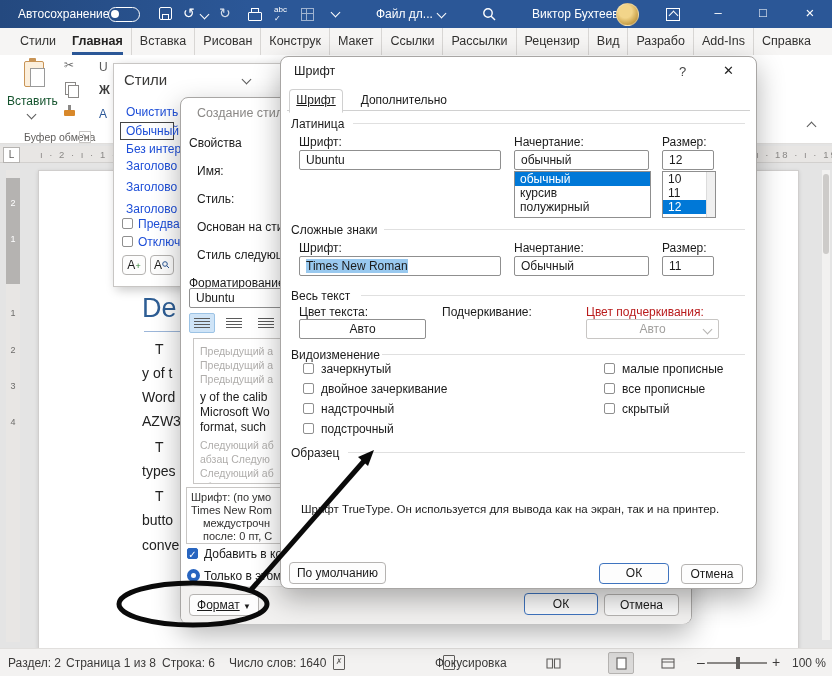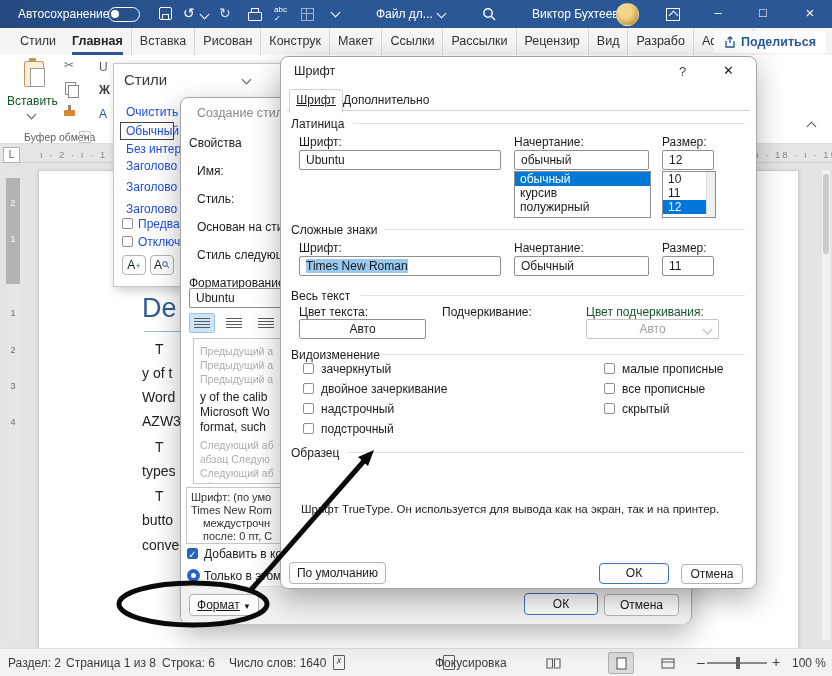--- a/index.html
+++ b/index.html
@@ -61,21 +61,21 @@
   .cb{width:11px;height:11px;border:1px solid #8f8f8f;border-radius:2px;background:#fff;box-sizing:border-box;}
   .cb.on{background:#2865c0;border-color:#2865c0;color:#fff;font-size:10px;line-height:11px;text-align:center;}
   .radio{width:13px;height:13px;border:4px solid #2865c0;border-radius:50%;background:#fff;box-sizing:border-box;}
   .btn{background:#fdfdfd;border:1px solid #b5b3b1;border-radius:4px;font-size:12px;color:#1b1b1b;text-align:center;box-sizing:border-box;}
   .btn.default{border:1px solid #3f74bf;}
   .field{border:1px solid #8f8f8f;border-radius:2px;background:#fff;font-size:12px;box-sizing:border-box;}
   .field .chev{position:absolute;right:7px;top:6px;}
   .grp{font-size:12px;color:#1b1b1b;white-space:nowrap;}
   .gline{height:1px;background:#e0e0e0;}
   .lbl{font-size:12px;color:#1b1b1b;white-space:nowrap;}
-  .lbl.dis{color:#14532d;}
+  .lbl.dis{color:#b91c1c;}
   .listbox{border:1px solid #8f8f8f;background:#fff;overflow:hidden;}
   .li{font-size:12px;padding:0 5px;height:14px;line-height:14px;white-space:nowrap;}
   .li.sel{background:#0078d7;color:#fff;}
   .alignbtn{width:26px;height:20px;border:1px solid transparent;border-radius:2px;box-sizing:border-box;}
   .alignbtn.on{background:#cfe4f7;border-color:#9cc3e5;}
   .alines{margin:4px;height:10px;background:repeating-linear-gradient(#5a5a5a 0 1px,transparent 1px 3px);}
   .pvgray{font-size:10.5px;color:#b0aeac;line-height:14px;white-space:nowrap;}
   .pvdark{font-size:12px;color:#1b1b1b;line-height:15px;white-space:nowrap;}
   .dsc{font-size:11px;color:#323130;line-height:13px;white-space:nowrap;}
   .uline{height:1px;border-bottom:1.2px solid #3c3c3c;}
@@ -129,27 +129,20 @@
     <span class="rtab sep">Рисован</span>
     <span class="rtab sep">Конструк</span>
     <span class="rtab sep">Макет</span>
     <span class="rtab sep">Ссылки</span>
     <span class="rtab sep">Рассылки</span>
     <span class="rtab sep">Рецензир</span>
     <span class="rtab sep">Вид</span>
     <span class="rtab sep">Разрабо</span>
     <span class="rtab sep">Add-Ins</span>
     <span class="rtab sep">Справка</span>
-    <span class="sharebtn">
-      <svg width="12" height="12" viewBox="0 0 12 12">
-          <path d="M2 5v6h8V5" fill="none" stroke="#2b5797" stroke-width="1.3"></path>
-          <path d="M6 7V1M3.6 3.2 6 .8l2.4 2.4" fill="none" stroke="#2b5797" stroke-width="1.3"></path>
-        </svg>
-      <span>Поделиться</span>
-    </span>
   </div>
 
   <div class="r ribbon">
     <span class="r clipback" style="left:24px;top:6px"></span>
     <span class="r clipfront" style="left:30px;top:13px"></span>
     <span class="r" style="left:7px;top:39px;font-size:12px;color:#14532d">Вставить</span>
     <span class="r chev dk" style="left:28px;top:56px"></span>
     <span class="r" style="left:64px;top:3px;color:#696969;font-size:12px">✂</span>
     <span class="r copyic" style="left:65px;top:27px"></span>
     <span class="r copyic" style="left:68px;top:30px;background:#fff"></span>
@@ -263,21 +256,21 @@
       <span class="r btn" style="left:423px;top:7px;width:75px;height:22px;line-height:20px">Отмена</span>
     </div>
   </div>
 
   <div class="r dlg" style="left:280px;top:56px;width:475px;height:531px;z-index:30">
     <span class="r" style="left:13px;top:7px;font-size:12.5px">Шрифт</span>
     <span class="r" style="left:398px;top:7px;font-size:13px;color:#444">?</span>
     <span class="r" style="left:442px;top:6px;font-size:13px;color:#222">✕</span>
 
     <span class="r" style="left:8px;top:32px;width:52px;height:22px;border:1px solid #d0d0d0;border-bottom:1px solid #fff;border-radius:4px 4px 0 0;background:#fff;text-align:center;line-height:21px;font-size:12px;z-index:2"><u>Шрифт</u></span>
-    <span class="r" style="left:62px;top:34px;width:104px;height:20px;text-align:left;line-height:19px;font-size:12px">Дополнительно</span>
+    <span class="r" style="left:62px;top:34px;width:104px;height:20px;text-align:right;line-height:19px;font-size:12px">Дополнительно</span>
     <span class="r" style="left:6px;top:53px;width:463px;height:1px;background:#d0d0d0"></span>
 
     <span class="r grp" style="left:10px;top:60px">Латиница</span>
     <span class="r gline" style="left:72px;top:66px;width:392px"></span>
     <span class="r lbl" style="left:18px;top:78px">Шрифт:</span>
     <span class="r lbl" style="left:233px;top:78px">Начертание:</span>
     <span class="r lbl" style="left:381px;top:78px">Размер:</span>
     <span class="r field" style="left:18px;top:93px;width:202px;height:20px;line-height:18px;padding-left:6px"><span>Ubuntu</span><span class="chev"></span></span>
     <span class="r field" style="left:233px;top:93px;width:135px;height:20px;line-height:18px;padding-left:6px">обычный</span>
     <span class="r field" style="left:381px;top:93px;width:52px;height:20px;line-height:18px;padding-left:6px">12</span>

